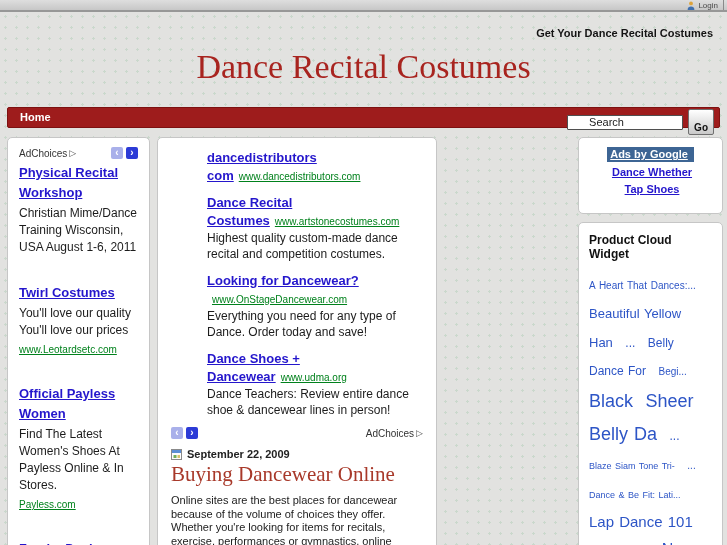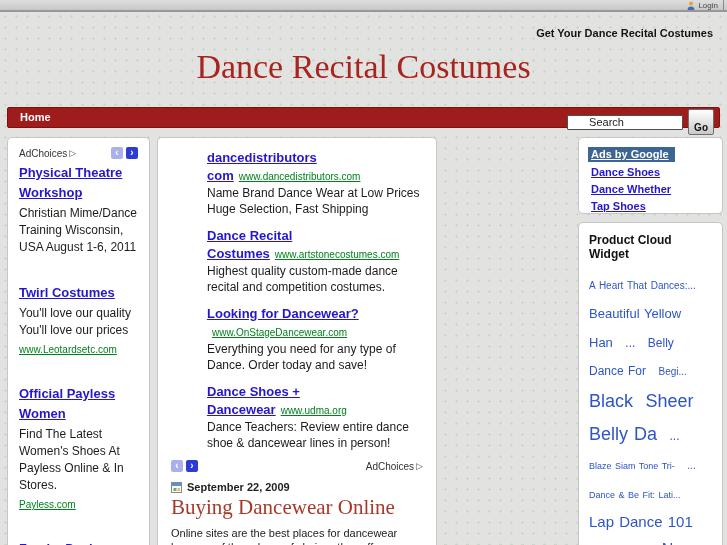--- a/index.html
+++ b/index.html
@@ -26,21 +26,21 @@
   .nav-search{position:absolute;right:5px;top:1px;display:flex;gap:5px;align-items:center;}
   .search-input{width:116px;height:15px;border:1px solid #4f4f4f;font-size:11px;color:#222;
                 padding:0 4px 0 21px;box-sizing:border-box;border-radius:1px;}
   .go-btn{height:17px;font-size:10px;font-weight:bold;color:#111;background:linear-gradient(#ffffff,#c9c9c9);
           border:1px solid #6f6f6f;border-radius:2px;padding:12px 5px;cursor:pointer;}
 
   
   .card{position:absolute;background:#ffffff;border:1px solid #c6c6c6;border-radius:5px;box-sizing:border-box;}
   .left-card{left:7px;top:137px;width:143px;height:430px;padding:7px 11px;}
   .mid-card{left:157px;top:137px;width:280px;height:430px;padding:10px 13px;}
-  .rc-a{left:578px;top:137px;width:145px;height:77px;padding:6px 9px;}
+  .rc-a{left:578px;top:137px;width:145px;height:77px;padding:6px 9px;text-align:center;}
   .rc-b{left:578px;top:222px;width:145px;height:350px;padding:9px 10px;}
 
   
   .adchoices-row{display:flex;align-items:center;justify-content:space-between;margin:2px 0 4px;}
   .adchoices{font-size:10px;color:#333;display:inline-flex;align-items:flex-start;gap:2px;}
   .tri{font-size:9px;color:#4e4e4e;}
   .arrows{display:inline-flex;gap:3px;}
   .arrow{display:inline-block;width:12px;height:12px;text-align:center;line-height:11px;color:#fff;
          font-size:10px;font-weight:bold;border-radius:2px;cursor:pointer;}
   .arrow.prev{background:#a9b0ea;}
@@ -106,36 +106,35 @@
         <span>AdChoices</span>
         <span class="tri">▷</span>
       </span>
       <span class="arrows">
         <span class="arrow prev">‹</span>
         <span class="arrow next">›</span>
       </span>
     </div>
     <div id="left-ads">
         <div class="l-ad">
-          <a class="l-title">Physical Theatre Workshop</a>
+          <a class="l-title">Physical Recital Workshop</a>
           <div class="l-desc">Christian Mime/Dance Training Wisconsin, USA August 1-6, 2011</div>
         </div>
         <div class="l-ad"><a class="l-title">Twirl Costumes</a><div class="l-desc">You'll love our quality You'll love our prices</div><a class="l-url">www.Leotardsetc.com</a></div>
         <div class="l-ad"><a class="l-title">Official Payless Women</a><div class="l-desc">Find The Latest Women's Shoes At Payless Online &amp; In Stores.</div><a class="l-url">Payless.com</a></div>
         <div class="l-ad">
           <a class="l-title">Zumba Deals</a>
         </div>
       </div>
   </div>
 
   <div class="card mid-card">
     <div id="center-ads">
         <div class="c-ad">
           <div class="c-head"><a class="c-title">dancedistributors com</a><a class="c-url">www.dancedistributors.com</a></div>
-          <div class="c-desc">Name Brand Dance Wear at Low Prices Huge Selection, Fast Shipping</div>
         </div>
         <div class="c-ad">
           <div class="c-head"><a class="c-title">Dance Recital Costumes</a><a class="c-url">www.artstonecostumes.com</a></div>
           <div class="c-desc">Highest quality custom-made dance recital and competition costumes.</div>
         </div>
         <div class="c-ad">
           <div class="c-head"><a class="c-title">Looking for Dancewear?</a><a class="c-url">www.OnStageDancewear.com</a></div>
           <div class="c-desc">Everything you need for any type of Dance. Order today and save!</div>
         </div>
         <div class="c-ad">
@@ -169,21 +168,20 @@
       </div>
       <h2 class="post-title"><span>Buying Dancewear Online</span></h2>
       <p class="post-body"><span>Online sites are the best places for dancewear because of the volume of choices they offer. Whether you're looking for items for recitals, exercise, performances or gymnastics, online stores offer the largest varieties in a myriad of styles and colors. What's more, they offer dancewear for all kinds of dance - from ballet to jazz to hip-hop. Online sites not only offer the products from top manufacturers, but they feature styles for both males </span></p>
 
     </div>
   </div>
 
   <div class="card rc-a">
     <span class="gads-header">Ads by Google</span>
     <div id="gads-links">
-        <a class="gads-link">Dance Shoes</a>
         <a class="gads-link">Dance Whether</a>
         <a class="gads-link">Tap Shoes</a>
       </div>
   </div>
 
   <div class="card rc-b">
     <div class="cloud-header">Product Cloud Widget</div>
     <div class="cloud" id="cloud"><a class="cloud-link" style="font-size: 10px;">A Heart That Dances:...</a> <a class="cloud-link" style="font-size: 13px;">Beautiful Yellow Han</a> <a class="cloud-link" style="font-size: 12px;">...</a> <a class="cloud-link" style="font-size: 12px;">Belly Dance For</a> <a class="cloud-link" style="font-size: 10px;">Begi...</a> <a class="cloud-link" style="font-size: 18px;">Black</a> <a class="cloud-link" style="font-size: 18px;">Sheer Belly Da</a> <a class="cloud-link" style="font-size: 12px;">...</a> <a class="cloud-link" style="font-size: 9px;">Blaze Siam Tone Tri-</a> <a class="cloud-link" style="font-size: 10px;">...</a> <a class="cloud-link" style="font-size: 9px;">Dance &amp; Be Fit: Lati...</a> <a class="cloud-link" style="font-size: 15px;">Lap Dance 101 How to...</a> <a class="cloud-link" style="font-size: 16px;">New</a>             </div>
   </div>
 

